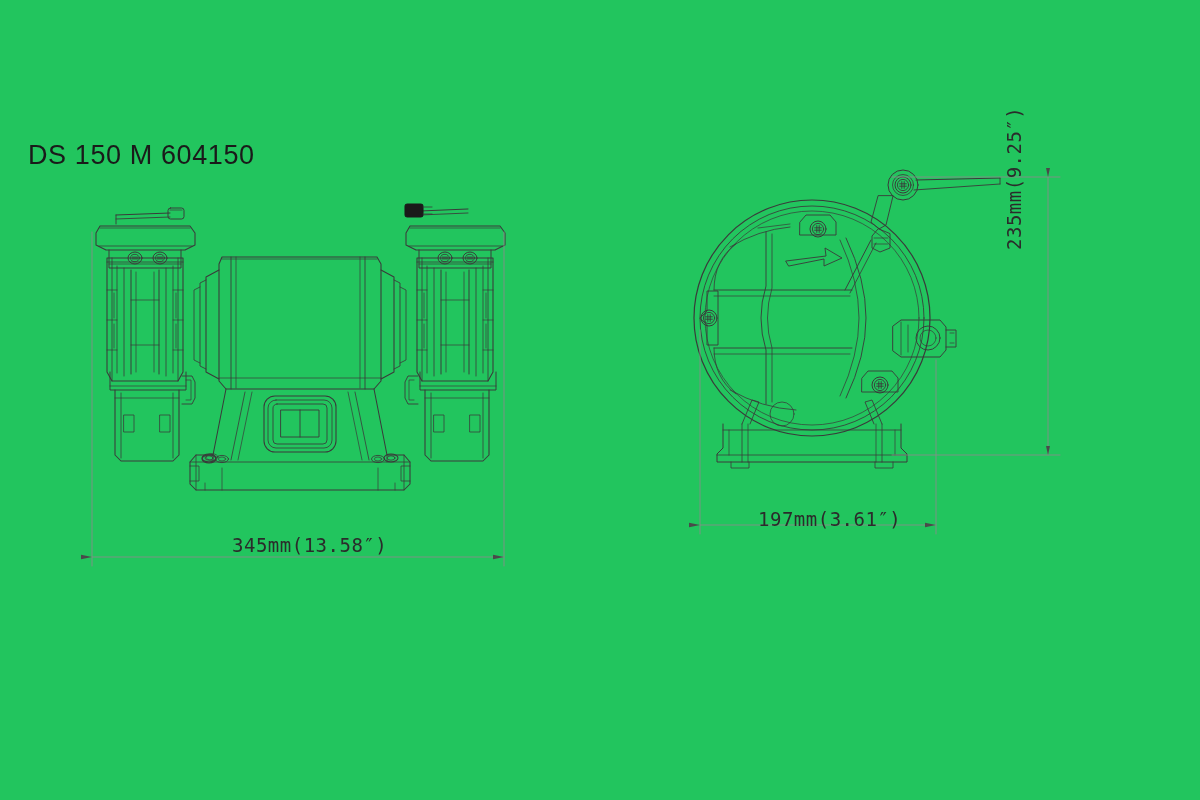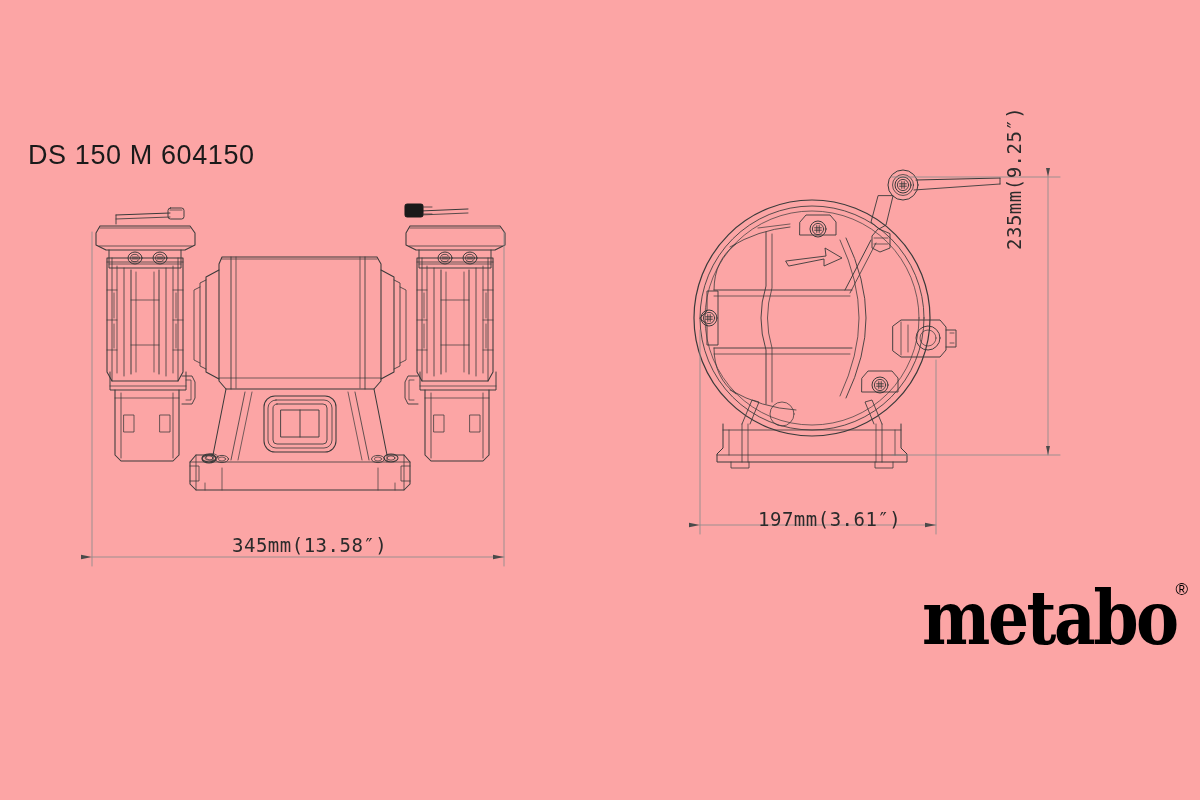--- a/index.html
+++ b/index.html
@@ -8,21 +8,21 @@
     background: #ffffff;
   }
   body {
     font-family: "Liberation Sans", sans-serif;
     -webkit-font-smoothing: antialiased;
   }
   #sheet {
     position: relative;
     width: 1200px;
     height: 800px;
-    background: #fca5a5;
+    background: #22c55e;
     overflow: hidden;
   }
   #page-title {
     position: absolute;
     left: 28px;
     top: 140px;
     font-size: 27px;
     font-weight: 400;
     letter-spacing: 0.6px;
     color: #1a1a1a;
@@ -396,18 +396,14 @@
 
     </g>
   </svg>
 
   <div class="dim-text" id="dim-width-label">345mm(13.58″)</div>
 
   <div class="dim-text" id="dim-depth-label">197mm(3.61″)</div>
 
   <div class="dim-text" id="dim-height-label">235mm(9.25″)</div>
 
-  <div id="brand-logo">
-    <div id="brand-wordmark">metabo</div>
-    <div id="brand-reg">®</div>
-  </div>
 
 </div>
 
 </body></html>

